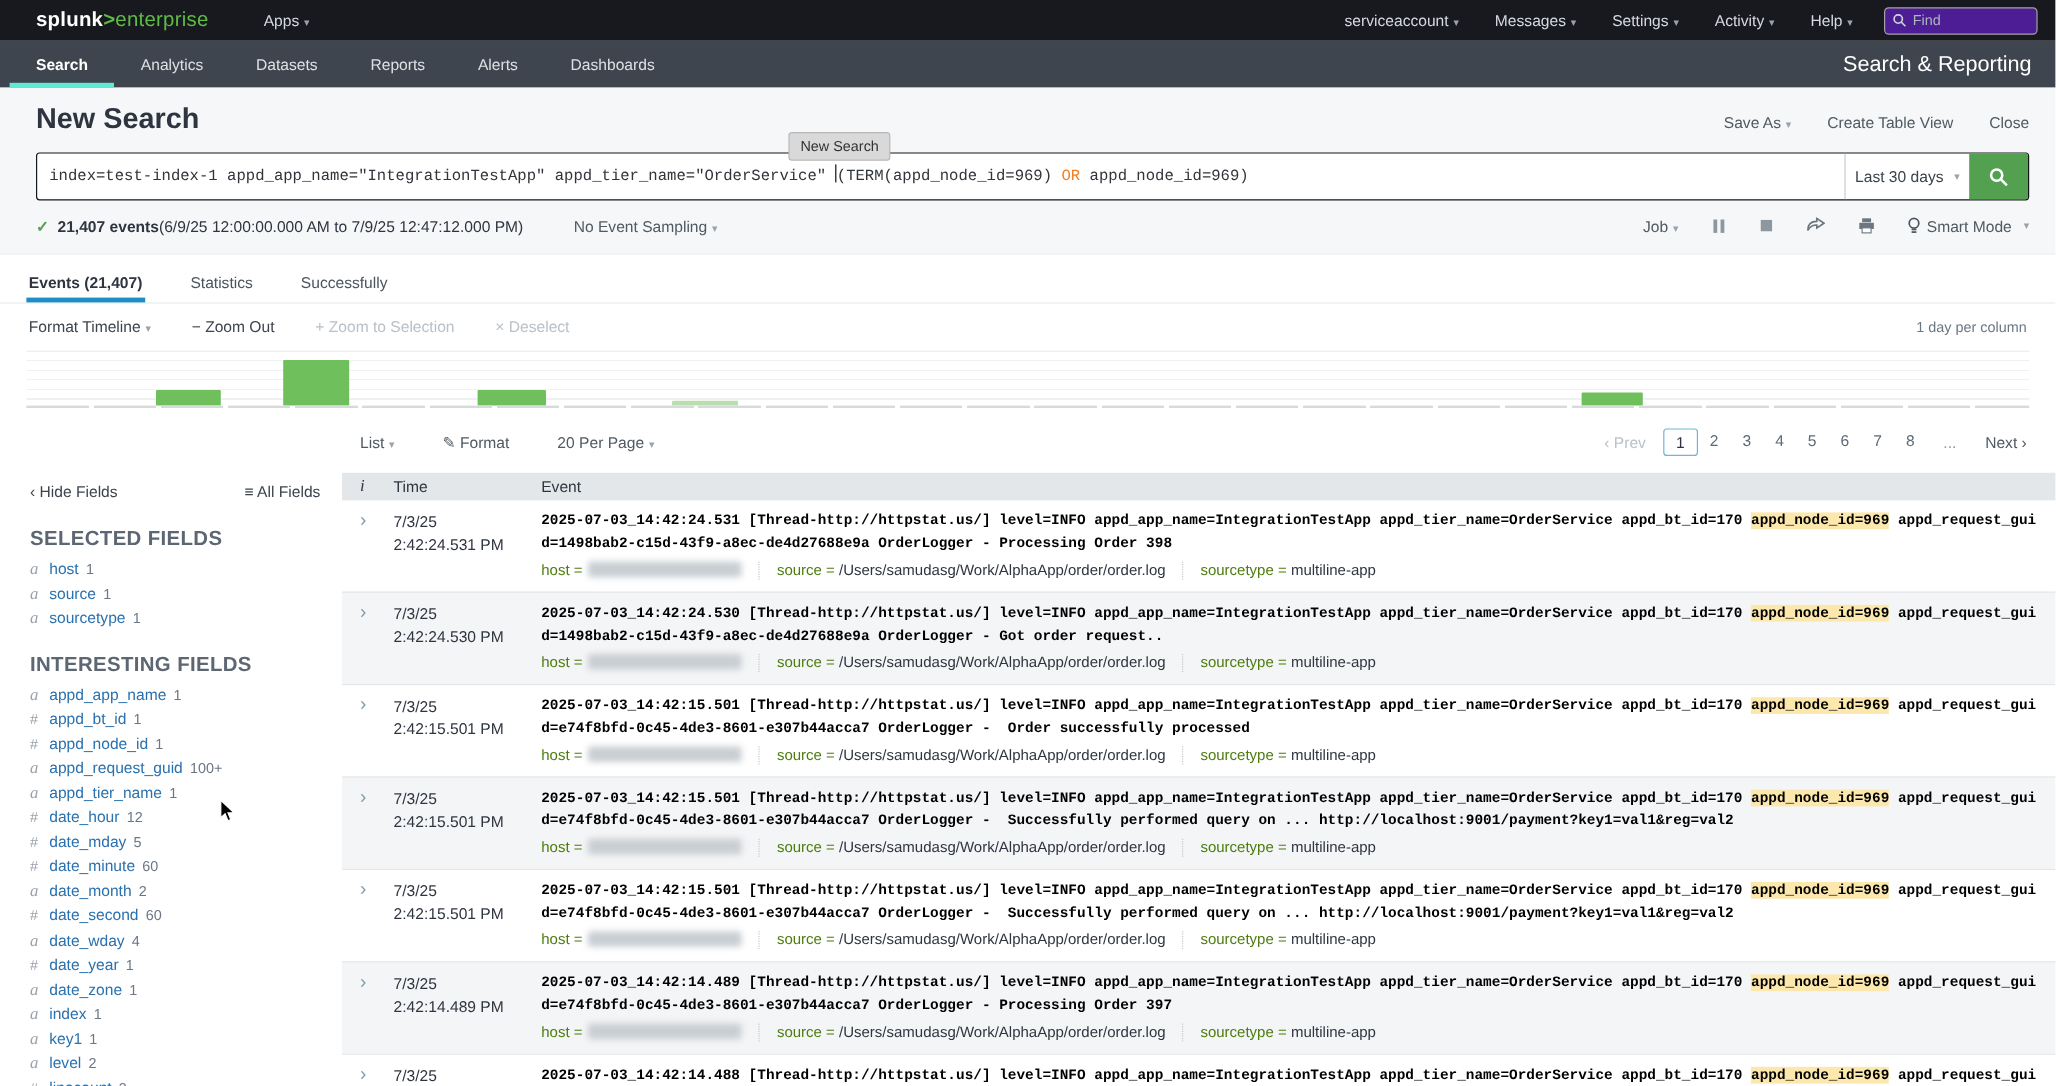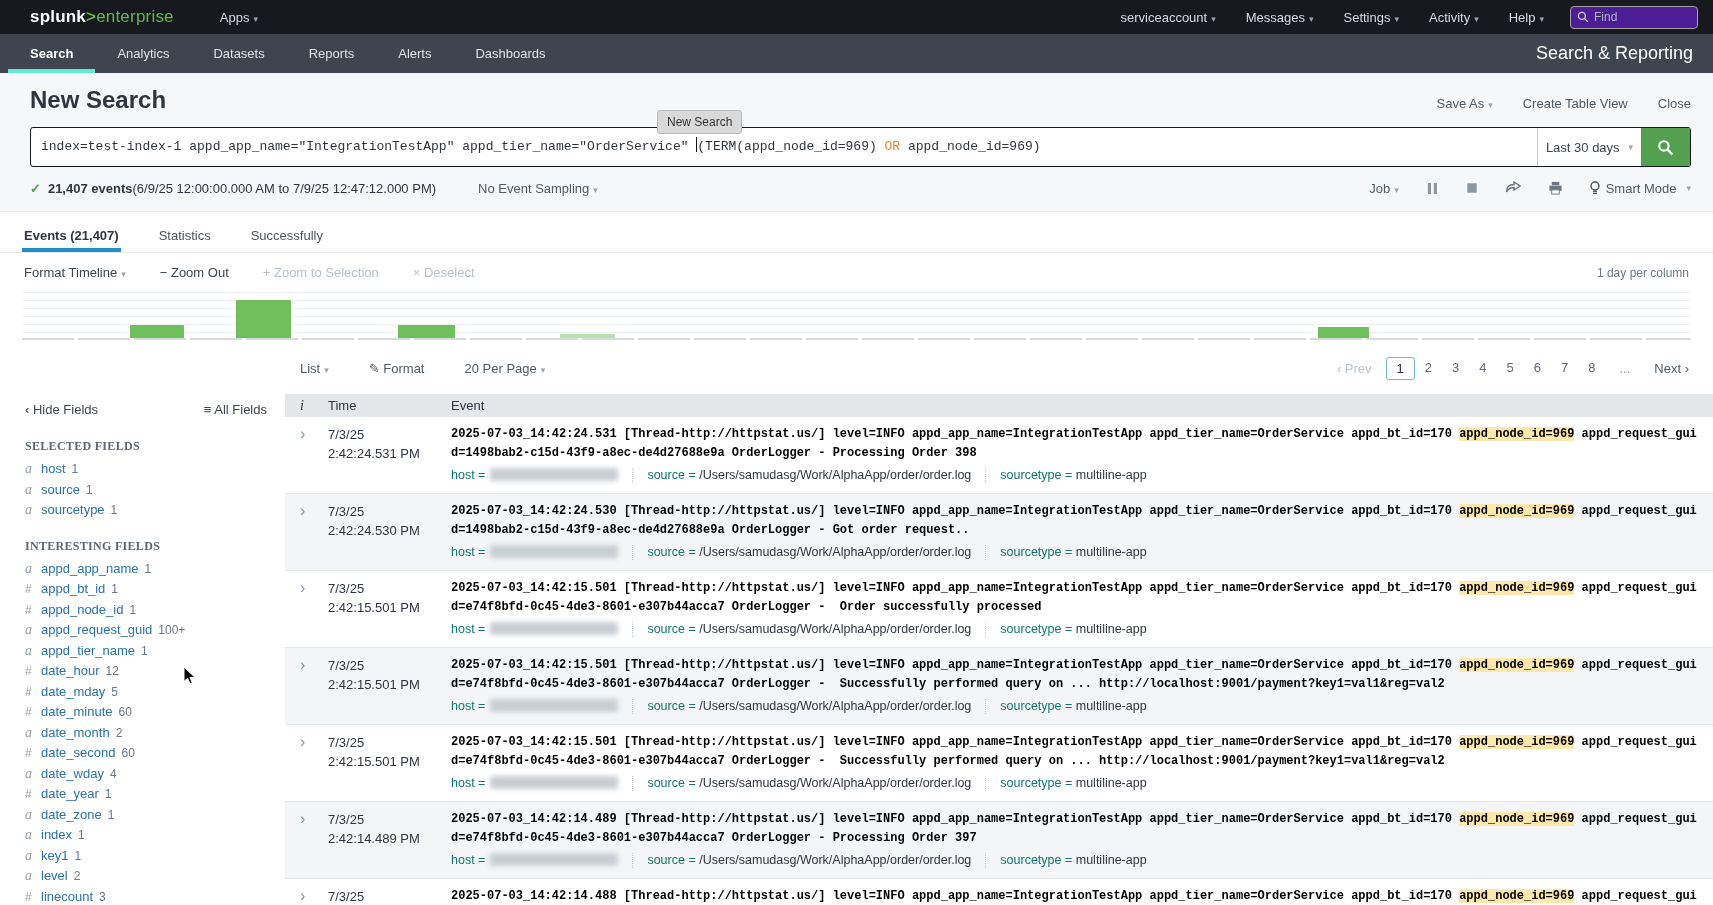--- a/index.html
+++ b/index.html
@@ -69,21 +69,21 @@
   .pager { margin-left:auto; display:flex; align-items:center; gap:4px; color:#5c6b77; }
   .pg-prev { color:#b9c2c9; margin-right:10px; }
   .pg-num { padding:3px 10px; }
   .pg-num.active { border:1px solid #74b3dc; border-radius:3px; color:#2f3540; background:#fff; }
   .pg-ellipsis { padding:0 10px; color:#8b98a2; }
   .pg-next { margin-left:10px; color:#4f5a63; }
   
   .content { display:flex; align-items:flex-start; }
   .sidebar { width:285px; flex:none; padding:13px 18px 0 25px; font-size:13px; }
   .sb-top { display:flex; justify-content:space-between; color:#3c444d; }
-  .sb-head { margin-top:22px; font-size:12px; font-weight:bold; color:#5c6773; letter-spacing:.3px;font-family:Liberation Serif, serif; }
+  .sb-head { margin-top:22px; font-size:17px; font-weight:bold; color:#5c6773; letter-spacing:.3px; }
   .f-item { line-height:19.5px; white-space:nowrap; }
   .f-type { display:inline-block; width:11px; color:#99a2aa; font-size:12px; }
   .f-type.f-a { font-style:italic; font-family:"Liberation Serif",serif; font-size:14px; }
   .f-name { color:#2a71ae; margin-left:5px; }
   .f-count { color:#6b7785; margin-left:6px; font-size:12px; }
   .f-list { margin-top:5px; }
   
   .ev-table { flex:1; font-size:13px; margin-top:5px; }
   .ev-head { display:flex; background:#e3e7ea; height:23px; align-items:center; color:#2f3540; }
   .c-i { width:43px; padding-left:15px; flex:none; }
@@ -95,21 +95,21 @@
   .ev-row:nth-child(even) { background:#f4f5f6; }
   .ev-expand { width:43px; padding-left:15px; flex:none; color:#7f99a8; font-size:16px; line-height:17px; }
   .ev-time { width:123px; flex:none; color:#2f3540; line-height:19px; }
   .ev-body { flex:1; padding-right:16px; min-width:0; }
   .ev-raw { font-family:"Liberation Mono", monospace; font-size:12px; line-height:19px;
     color:#000000; white-space:pre-wrap; word-break:break-all;font-weight:bold; }
   .hl { background:#fce8ad; }
   .ev-fields { margin-top:5px; display:flex; align-items:center; font-size:12.5px; }
   .fseg { padding:0 14px; border-left:1px dotted #c3cacf; line-height:15px; white-space:nowrap; }
   .fseg:first-child { border-left:none; padding-left:0; }
-  .fkey { color:#0f766e; }
+  .fkey { color:#4d7c0f; }
   .fval { color:#2f3540; }
   .host-blur { display:inline-block; width:128px; height:13px; background:#c9ced3;
     filter:blur(2.5px); border-radius:2px; margin-left:5px; vertical-align:-2px; }
   
   .mouse { position:absolute; left:183px; top:666px; z-index:50; pointer-events:none; }
 </style>
 </head>
 <body>
 
 <div class="topbar">

